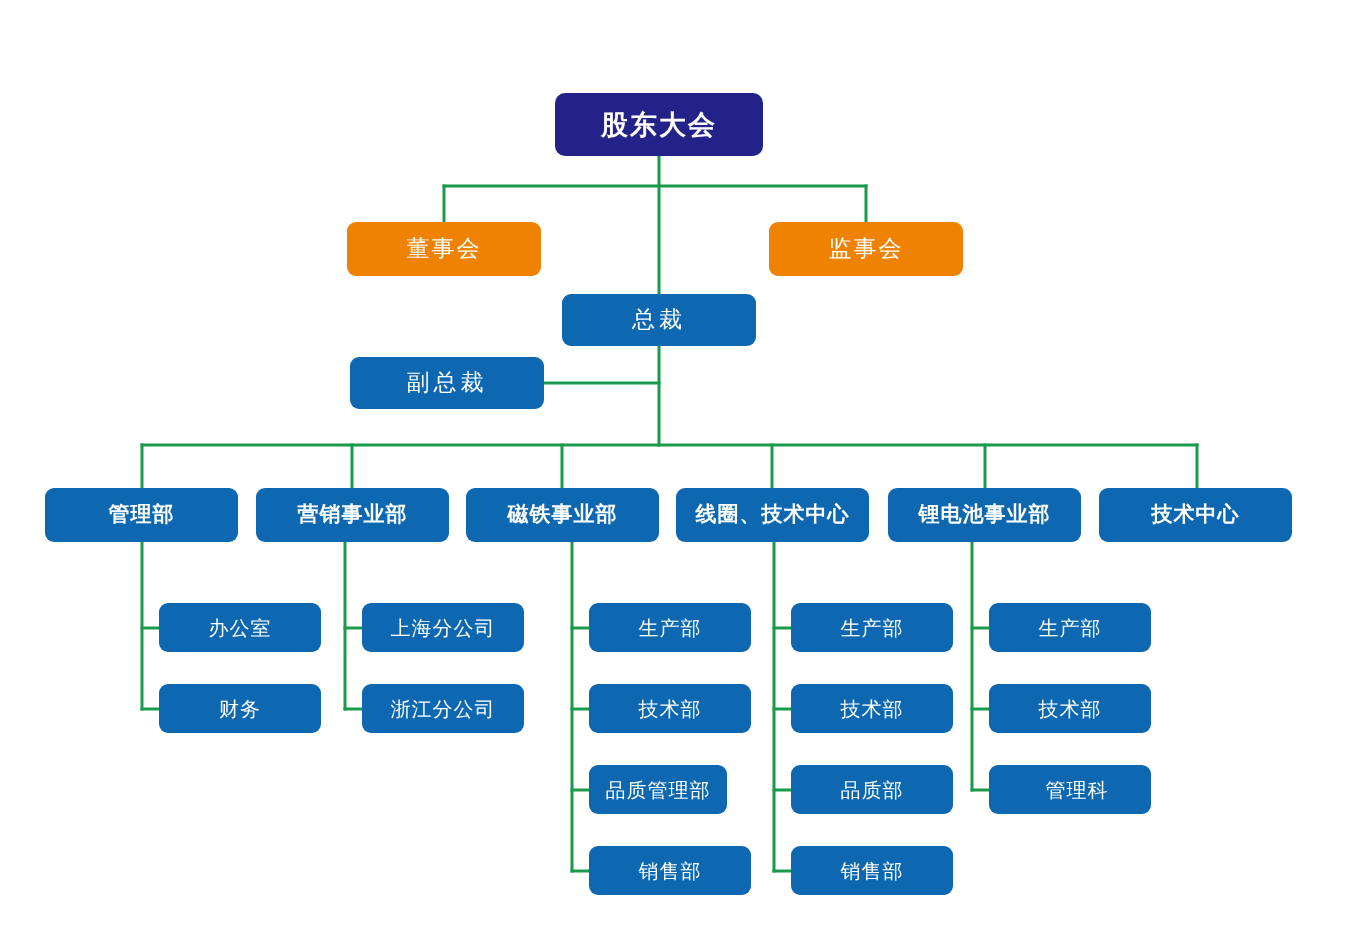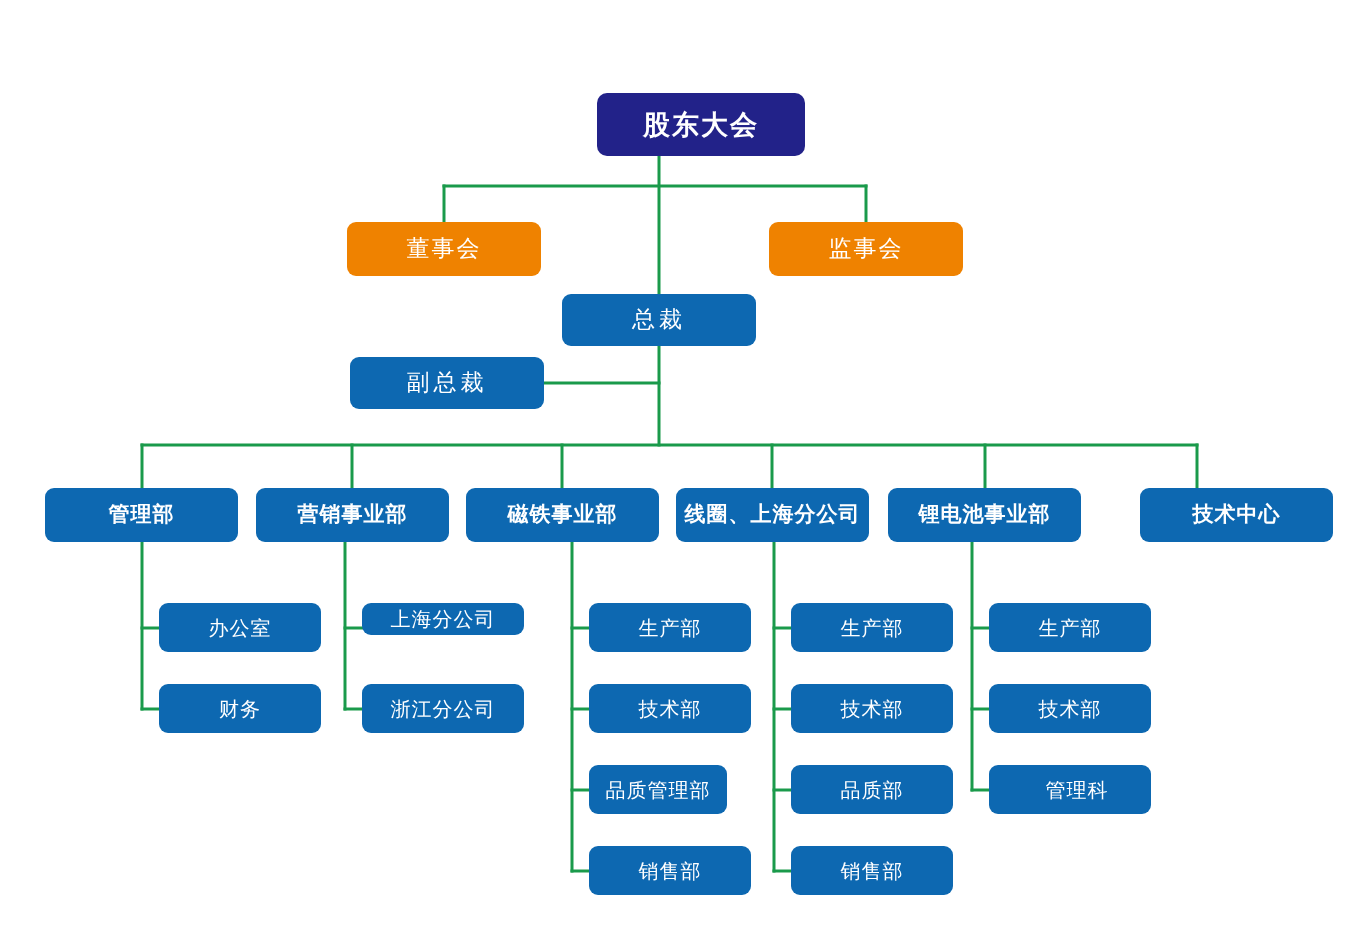--- a/index.html
+++ b/index.html
@@ -38,21 +38,20 @@
     line-height: 1.1;
     white-space: nowrap;
     letter-spacing: 0.5px;
   }
   .node.level-root {
     background: #222289;
     font-size: 27px;
     font-weight: bold;
     border-radius: 10px;
     letter-spacing: 2px;
-    margin-left: 42px;
   }
   .node.level-orange {
     background: #ef8200;
     font-size: 23px;
     letter-spacing: 2px;
   }
   .node.level-exec {
     background: #0d68b1;
     font-size: 23px;
     letter-spacing: 4px;
@@ -135,37 +134,37 @@
         <div class="node level-division" style="left: 45px; top: 488px; width: 193px; height: 54px;">
           <span>管理部</span>
         </div>
         <div class="node level-division" style="left: 256px; top: 488px; width: 193px; height: 54px;">
           <span>营销事业部</span>
         </div>
         <div class="node level-division" style="left: 466px; top: 488px; width: 193px; height: 54px;">
           <span>磁铁事业部</span>
         </div>
         <div class="node level-division" style="left: 676px; top: 488px; width: 193px; height: 54px;">
-          <span>线圈、上海分公司</span>
+          <span>线圈、技术中心</span>
         </div>
         <div class="node level-division" style="left: 888px; top: 488px; width: 193px; height: 54px;">
           <span>锂电池事业部</span>
         </div>
-        <div class="node level-division" style="left: 1099px; top: 488px; width: 193px; height: 54px; margin-left: 41px;">
+        <div class="node level-division" style="left: 1099px; top: 488px; width: 193px; height: 54px;">
           <span>技术中心</span>
         </div>
       </div>
     <div id="sub-nodes">
         <div class="node level-sub" style="left: 159px; top: 603px; width: 162px; height: 49px;">
           <span>办公室</span>
         </div>
         <div class="node level-sub" style="left: 159px; top: 684px; width: 162px; height: 49px;">
           <span>财务</span>
         </div>
-        <div class="node level-sub" style="left: 362px; top: 603px; width: 162px; height: 32px;">
+        <div class="node level-sub" style="left: 362px; top: 603px; width: 162px; height: 49px;">
           <span>上海分公司</span>
         </div>
         <div class="node level-sub" style="left: 362px; top: 684px; width: 162px; height: 49px;">
           <span>浙江分公司</span>
         </div>
         <div class="node level-sub" style="left: 589px; top: 603px; width: 162px; height: 49px;">
           <span>生产部</span>
         </div>
         <div class="node level-sub" style="left: 589px; top: 684px; width: 162px; height: 49px;">
           <span>技术部</span>

